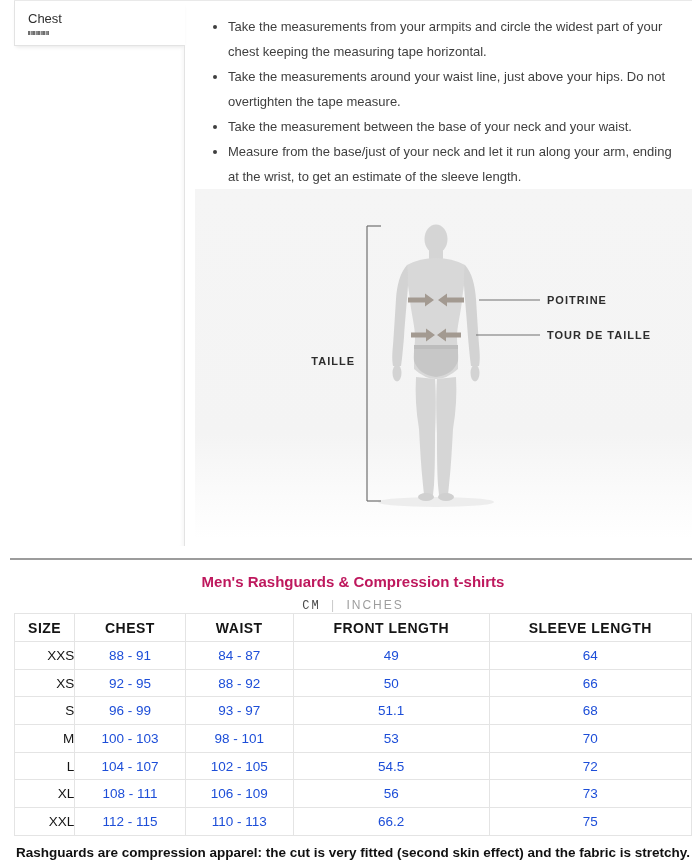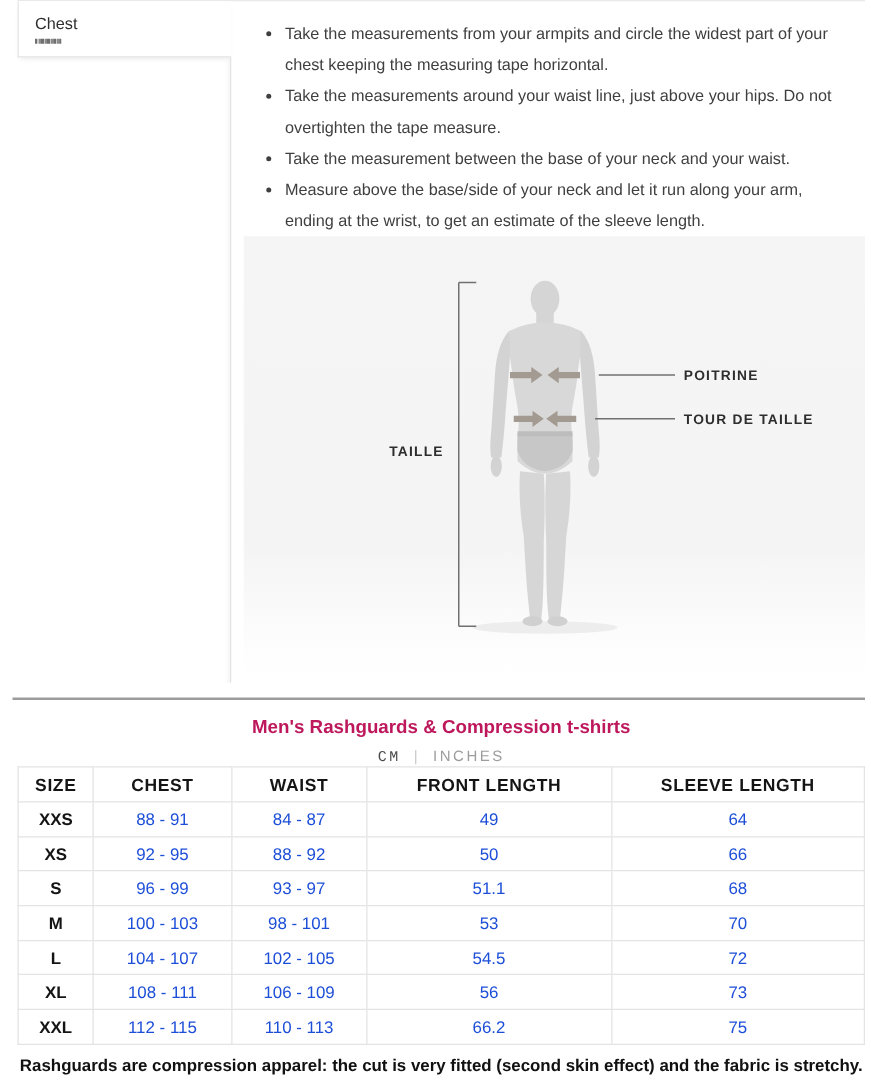--- a/index.html
+++ b/index.html
@@ -36,21 +36,21 @@
   .unit-toggle { text-align:center; margin-top:8px; font-size:12px; letter-spacing:2px; }
   .unit-cm { color:#4a4a4a; cursor:pointer;font-family:Liberation Mono, monospace; }
   .unit-sep { color:#c9c9c9; margin:0 5px; }
   .unit-inches { color:#9d9d9d; cursor:pointer;text-align:right; }
 
   table.size-table { width:100%; border-collapse:collapse; margin-top:0; }
   .size-table th { height:28px; font-size:14px; font-weight:bold; letter-spacing:.5px;
     color:#141414; border:1px solid #e4e4e4; text-align:center; }
   .size-table td { height:27.7px; font-size:13.5px; color:#1d4ed8;
     border:1px solid #e4e4e4; text-align:center; }
-  .size-table td.size-col { font-weight:bold; color:#141414; }
+  .size-table td.size-col { font-weight:normal; color:#141414;text-align:right; }
 
   .note { text-align:center; font-weight:bold; font-size:13.5px; color:#111; margin-top:9px; }
 </style>
 </head>
 <body>
 
 <div class="widget">
 
   <div class="top-section">
     <div class="sidebar">
@@ -59,21 +59,21 @@
         <div class="tape-indicator"></div>
       </div>
       <div class="sidebar-rest"></div>
     </div>
 
     <div class="content">
       <ul class="instructions">
         <li>Take the measurements from your armpits and circle the widest part of your chest keeping the measuring tape horizontal.</li>
         <li>Take the measurements around your waist line, just above your hips. Do not overtighten the tape measure.</li>
         <li>Take the measurement between the base of your neck and your waist.</li>
-        <li>Measure above the base/side of your neck and let it run along your arm, ending at the wrist, to get an estimate of the sleeve length.</li>
+        <li>Measure from the base/just of your neck and let it run along your arm, ending at the wrist, to get an estimate of the sleeve length.</li>
       </ul>
 
       <div class="diagram">
         <svg width="497" height="350" viewBox="0 0 497 350" xmlns="http://www.w3.org/2000/svg">
 
           <ellipse cx="241" cy="313" rx="58" ry="5" fill="#ededed"></ellipse>
 
           <g>
             <ellipse cx="241" cy="50" rx="11.5" ry="14.5" fill="#d5d5d5"></ellipse>
             <rect x="234" y="58" width="14" height="14" fill="#d5d5d5"></rect>

